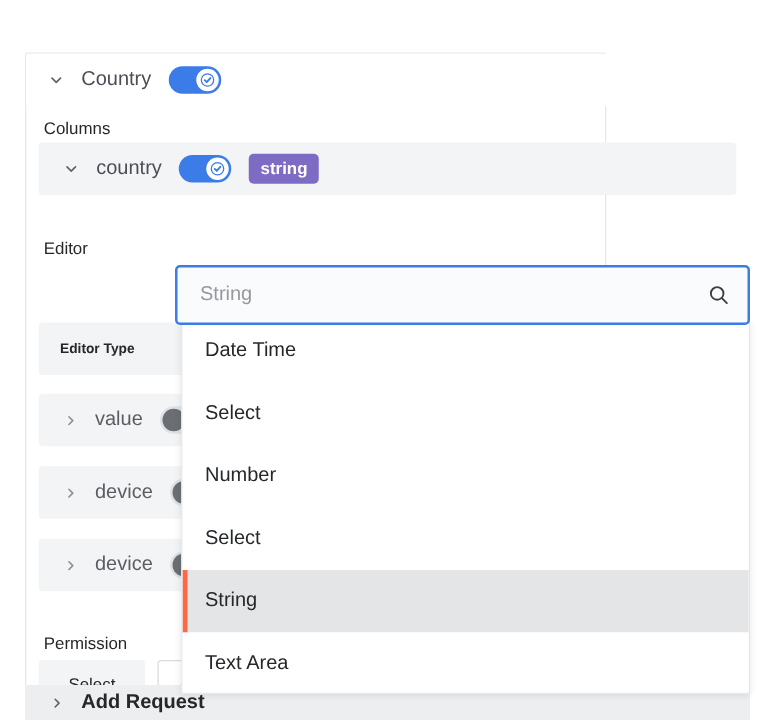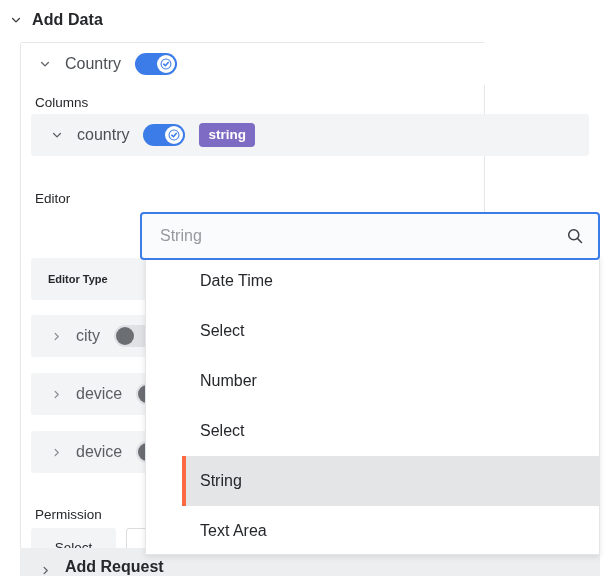--- a/index.html
+++ b/index.html
@@ -259,21 +259,21 @@
 
   
   .add-request-row {
     position: absolute;
     left: 20px;
     top: 548px;
     width: 580px;
     height: 28px;
     background: #eceef0;
     display: flex;
-    align-items: flex-end;
+    align-items: center;
     gap: 14px;
     padding-left: 20px;
   }
   .add-request-row .chev {
     width: 11px;
     height: 11px;
     color: #5f6368;
     display: flex;
     align-items: center;
     justify-content: center;
@@ -300,48 +300,39 @@
   }
   .dd-item {
     position: relative;
     height: 50px;
     display: flex;
     align-items: center;
     padding-left: 18px;
     font-size: 16px;
     color: #25272b;
     background: #ffffff;
-    margin-left: 36px;
   }
   .dd-item.selected {
     background: #e4e5e7;
   }
   .dd-item.selected::before {
     content: "";
     position: absolute;
     left: 0;
     top: 0;
     bottom: 0;
     width: 4px;
     background: #fb6a43;
   }
 </style>
 </head>
 <body>
 
 <div id="root">
 
-  <div class="section-header">
-    <span class="chev">
-      <svg viewBox="0 0 16 16" fill="none" stroke="currentColor" stroke-width="1.8" stroke-linecap="round" stroke-linejoin="round" width="12" height="12">
-        <polyline points="3.5,6 8,10.5 12.5,6"></polyline>
-      </svg>
-    </span>
-    <span class="section-title">Add Data</span>
-  </div>
 
   <div class="panel">
 
     <div class="group-row">
       <span class="chev">
         <svg viewBox="0 0 16 16" fill="none" stroke="currentColor" stroke-width="1.8" stroke-linecap="round" stroke-linejoin="round" width="12" height="12">
           <polyline points="3.5,6 8,10.5 12.5,6"></polyline>
         </svg>
       </span>
       <span class="group-name">Country</span>
@@ -380,21 +371,21 @@
     <div class="editor-row">
       <div class="editor-type-label">Editor Type</div>
     </div>
 
     <div class="plain-row" style="top:272px">
       <span class="chev">
         <svg viewBox="0 0 16 16" fill="none" stroke="currentColor" stroke-width="1.8" stroke-linecap="round" stroke-linejoin="round" width="11" height="11">
           <polyline points="6,3.5 10.5,8 6,12.5"></polyline>
         </svg>
       </span>
-      <span class="rname">city</span>
+      <span class="rname">value</span>
       <span class="toggle off">
         <span class="knob"></span>
       </span>
     </div>
 
     <div class="plain-row" style="top:330px">
       <span class="chev">
         <svg viewBox="0 0 16 16" fill="none" stroke="currentColor" stroke-width="1.8" stroke-linecap="round" stroke-linejoin="round" width="11" height="11">
           <polyline points="6,3.5 10.5,8 6,12.5"></polyline>
         </svg>

